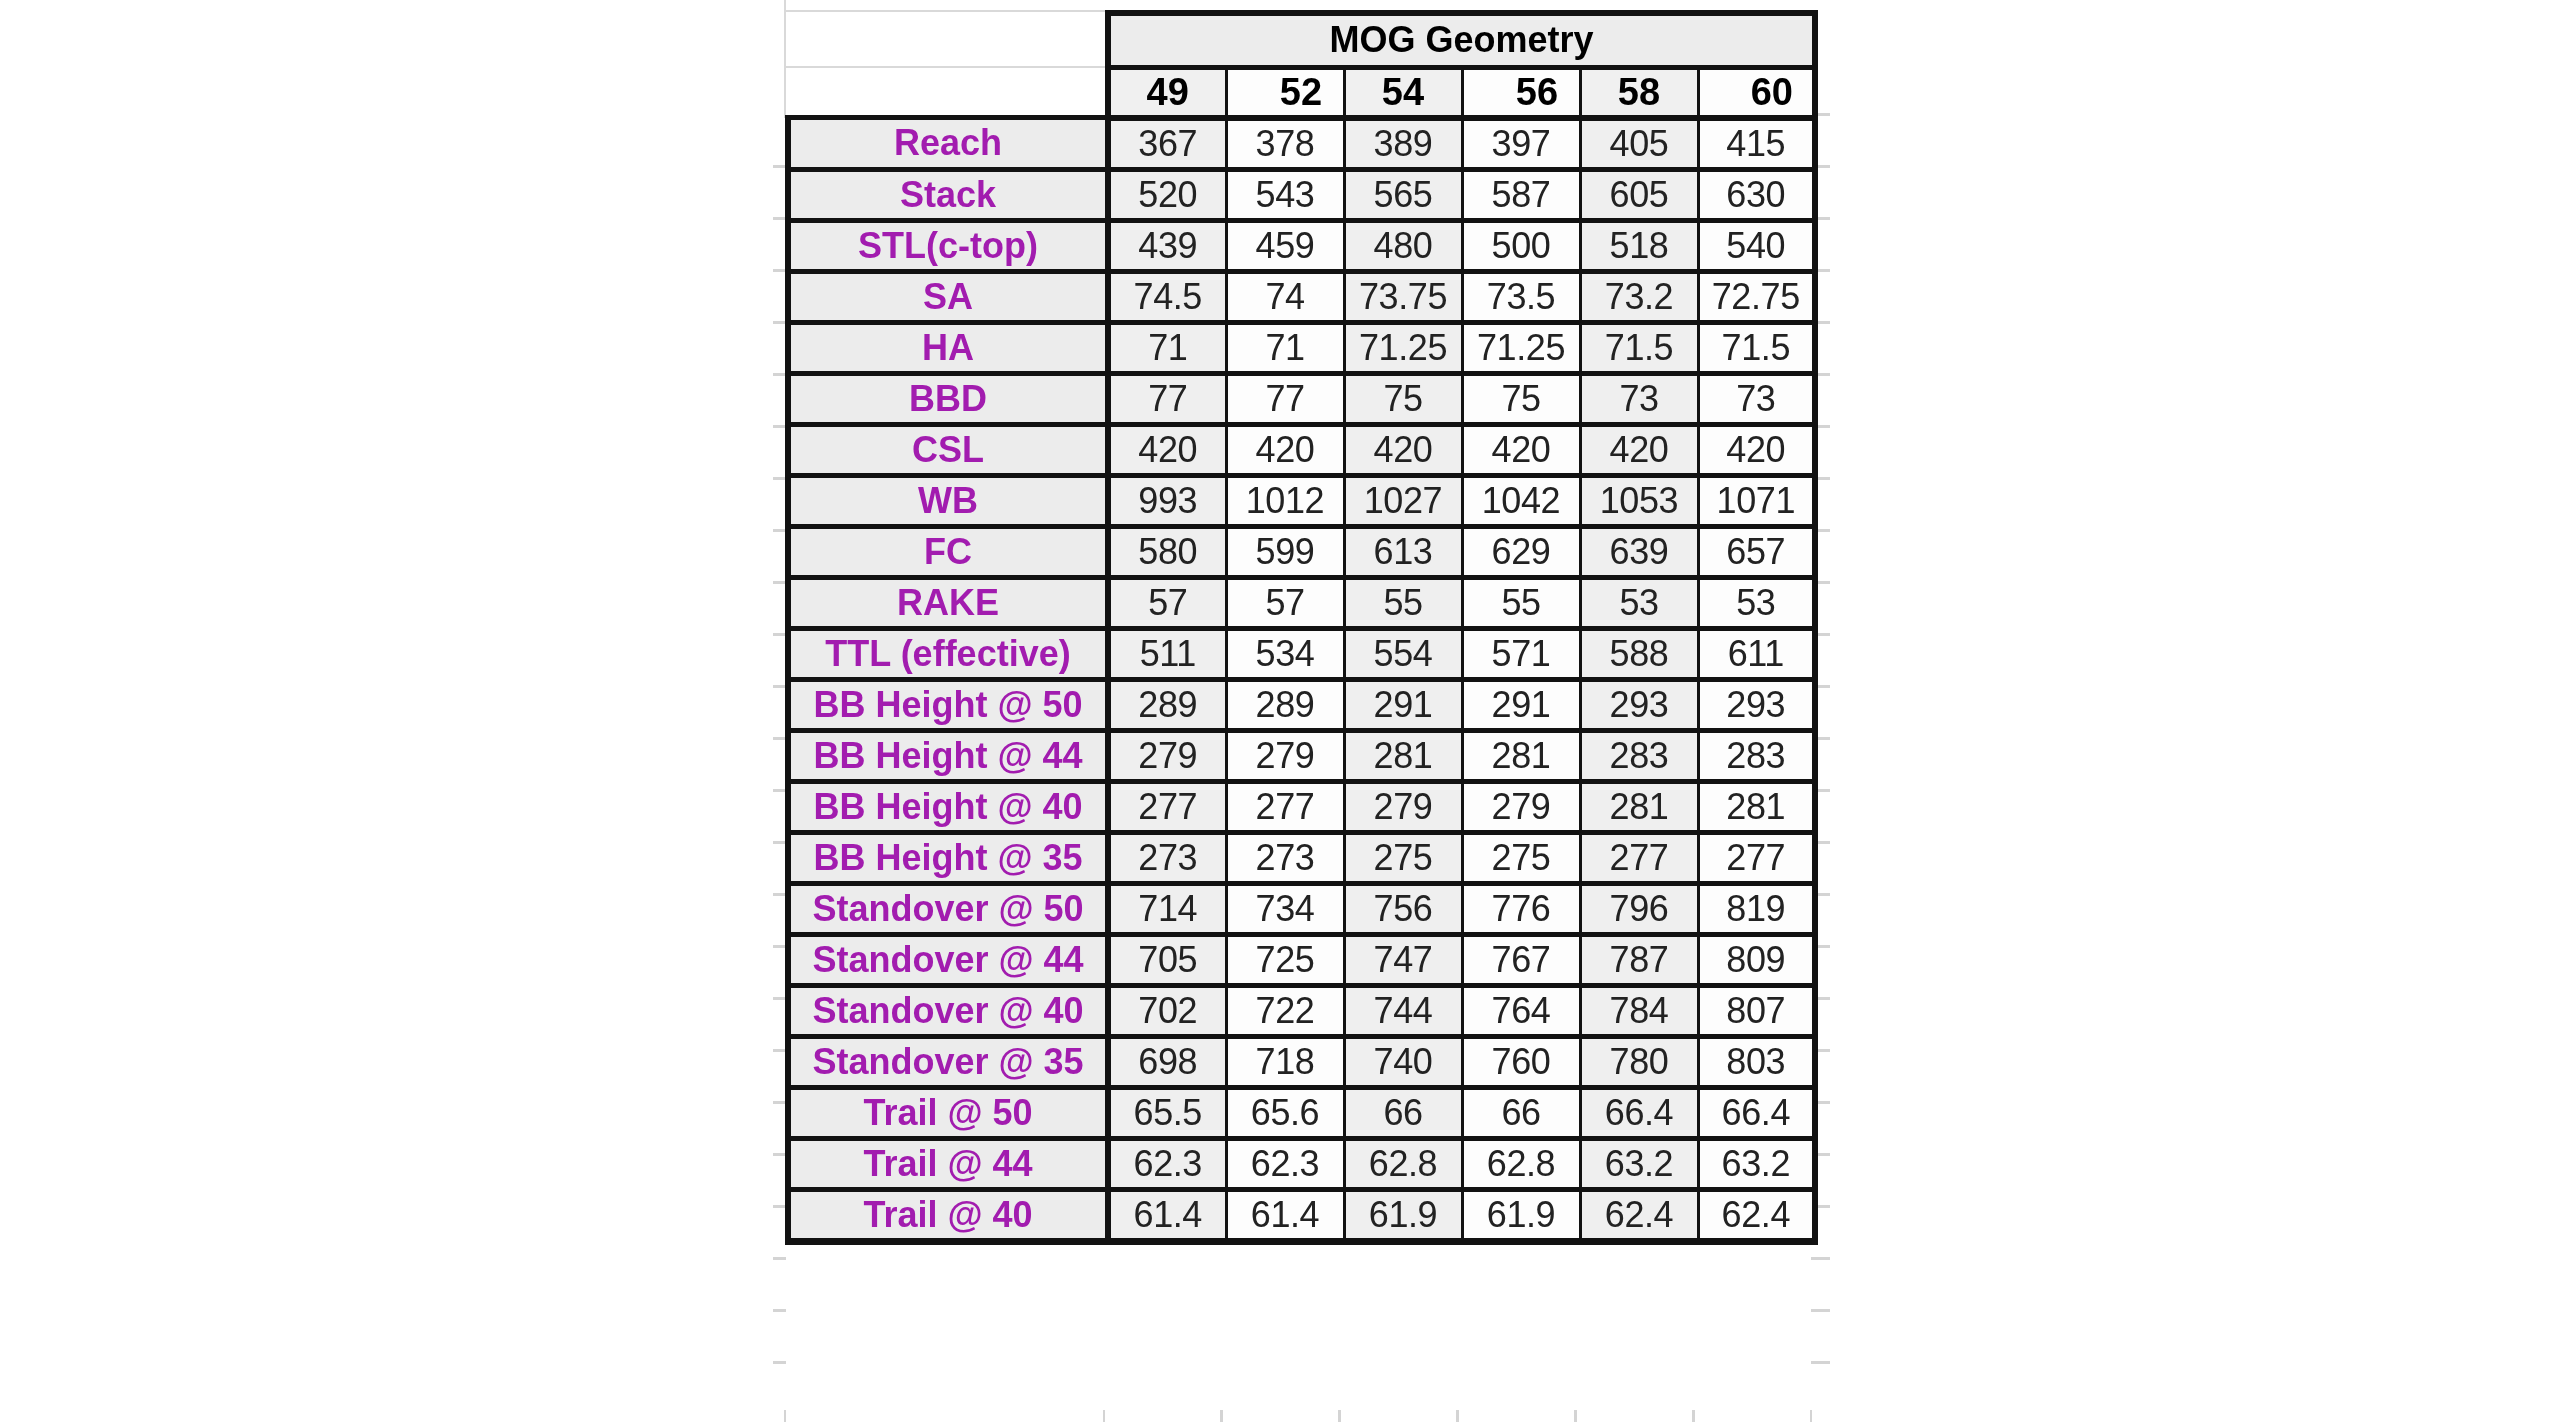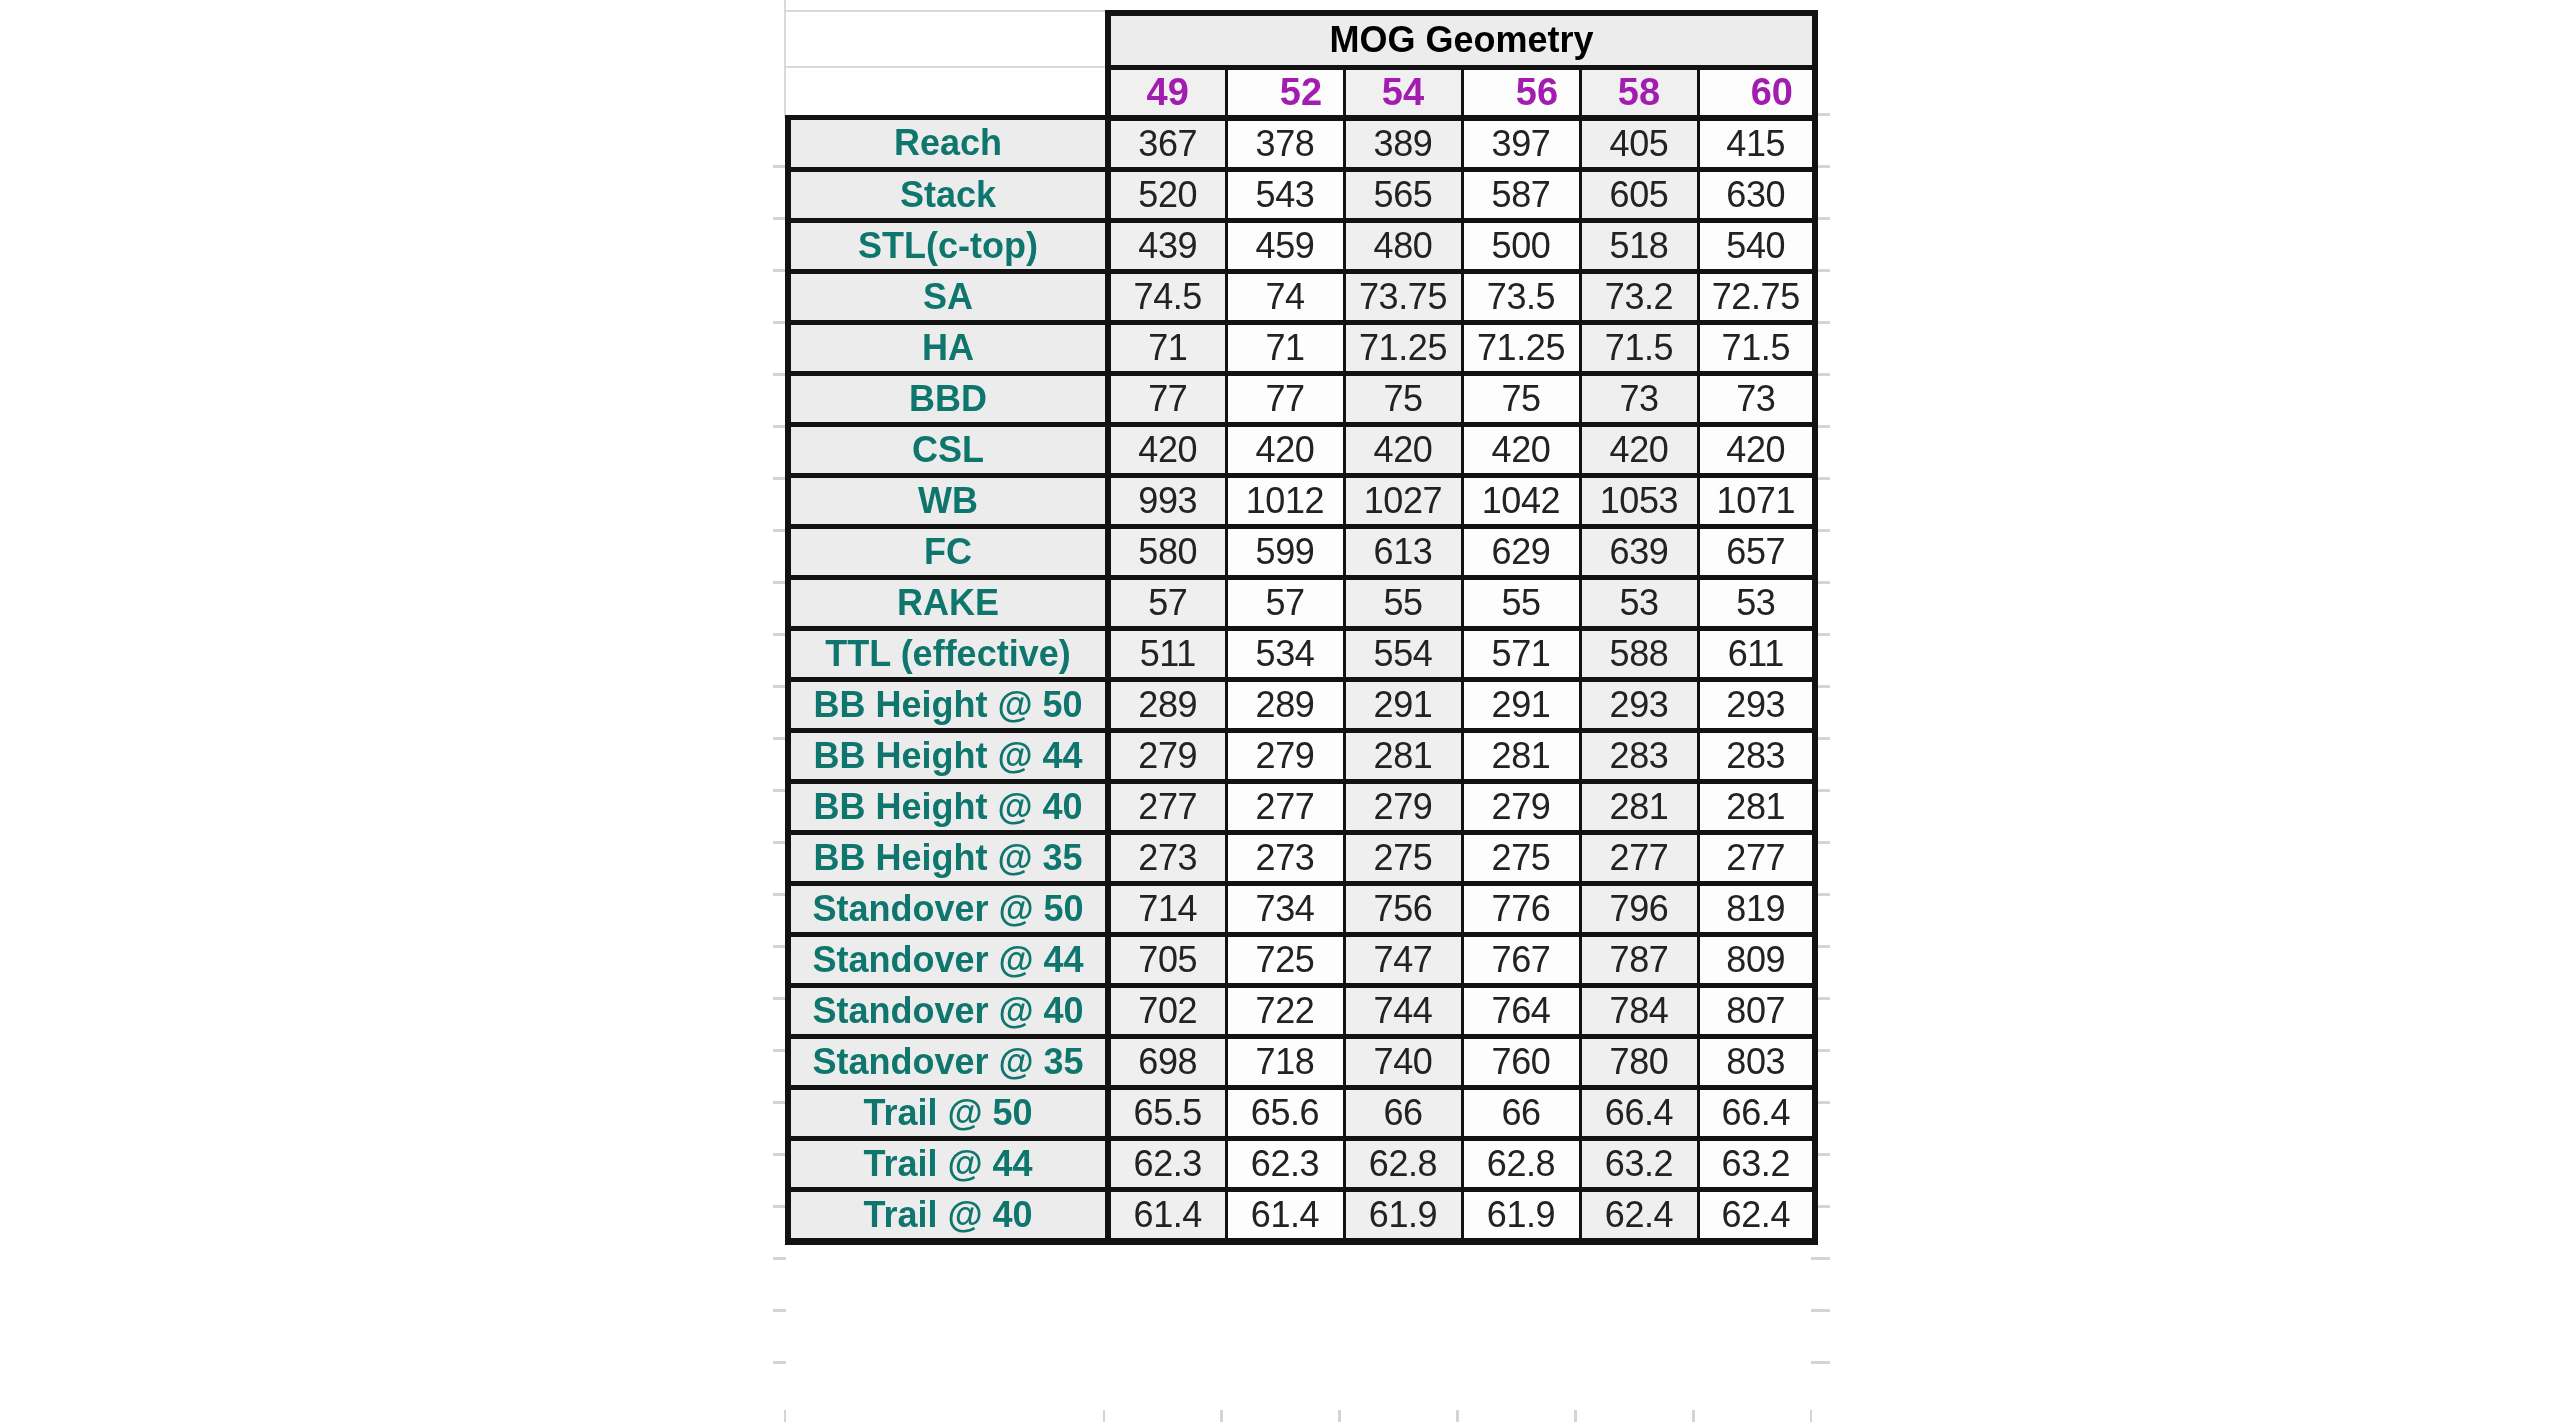--- a/index.html
+++ b/index.html
@@ -66,35 +66,35 @@
     background: #ececec;
     color: #000000;
     font-weight: bold;
     font-size: 36px;
     height: 49px;
     border: 6.3px solid #121212;
     border-bottom-width: 5.5px;
   }
   .size-cell {
     background: #ffffff;
-    color: #a21caf;
+    color: #000000;
     font-weight: bold;
     font-size: 38px;
     height: 45px;
     border: 3.2px solid #121212;
     border-top-width: 5.5px;
     border-bottom-width: 6.3px;
   }
   .size-cell.c0 { background: #f0f0f0; }
   .size-cell.c1 { background: #fdfdfd; padding-left: 32px; }
   .size-cell.first { border-left-width: 6.3px; }
   .size-cell.last  { border-right-width: 6.3px; }
   .rowlabel {
     background: #ececec;
-    color: #0f766e;
+    color: #a21caf;
     font-weight: bold;
     font-size: 36px;
     height: 46px;
     border: 5.5px solid #121212;
     border-left-width: 6.3px;
     border-right-width: 6.3px;
   }
   td.val {
     color: #222222;
     font-size: 36px;

